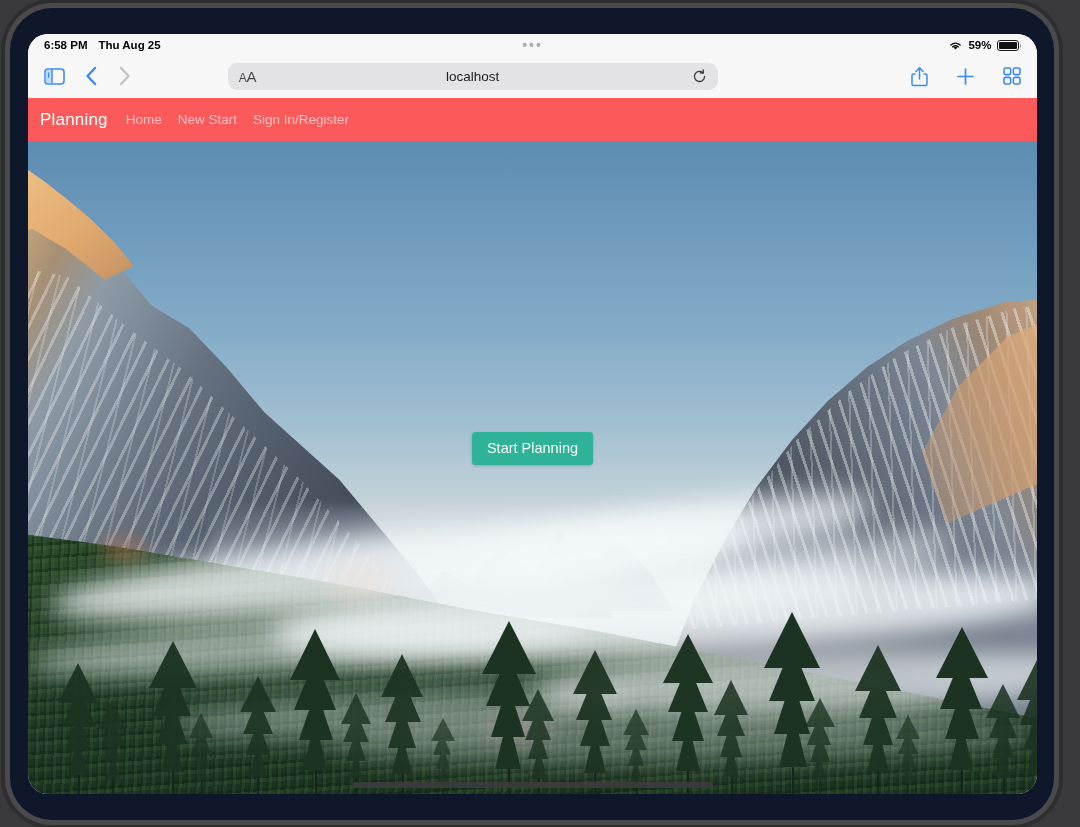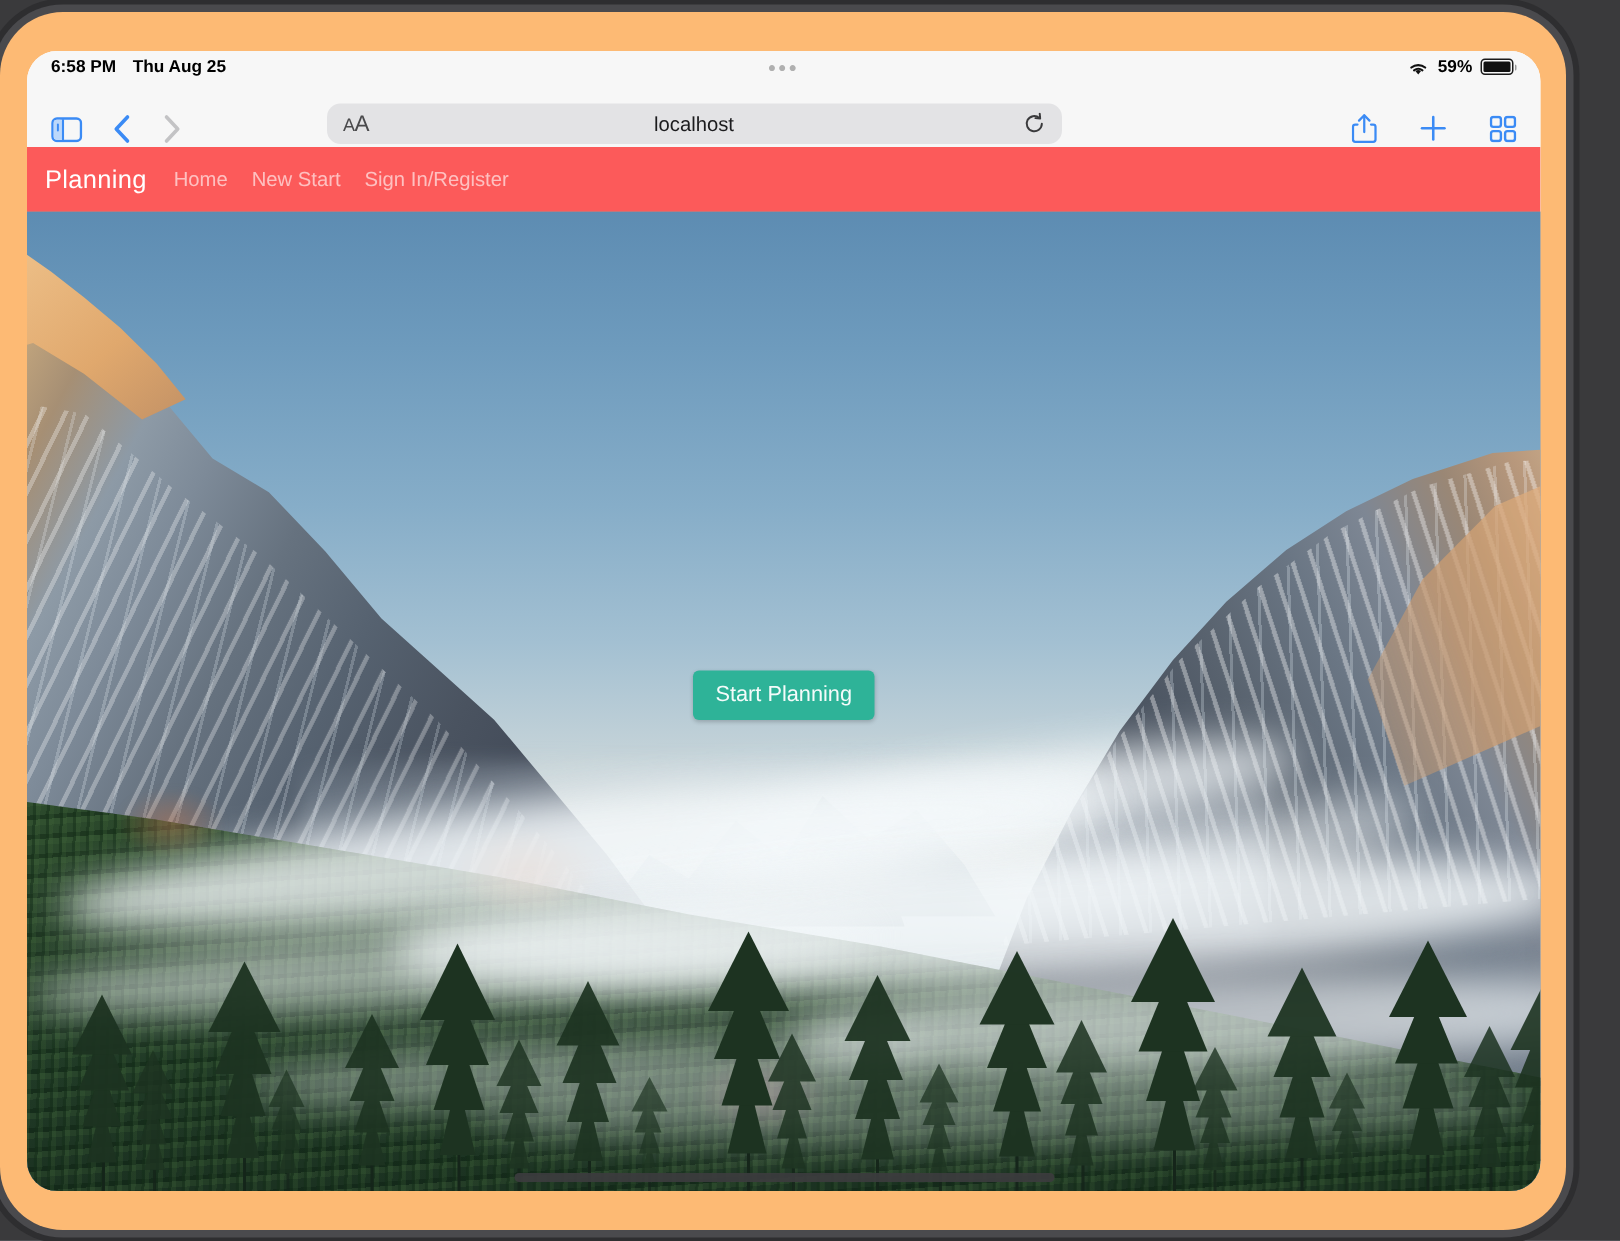--- a/index.html
+++ b/index.html
@@ -6,23 +6,23 @@
   html, body {
     width: 1080px; height: 827px;
     background: #3a3a3c;
     font-family: "Liberation Sans", sans-serif;
     overflow: hidden;
   }
 
   
   #device-frame {
     position: absolute;
-    left: 0; top: 8px;
+    left: 10px; top: 8px;
     width: 1044px; height: 812px;
-    background: #fdba74;
+    background: #0f172a;
     border-radius: 42px;
     box-shadow: 0 0 0 5px #4a4a4d, 0 0 0 9px #2e2e30;
   }
   #screen {
     position: absolute;
     left: 18px; top: 26px;
     width: 1009px; height: 760px;
     border-radius: 20px;
     overflow: hidden;
     background: #fff;
@@ -43,21 +43,21 @@
               color: #b0b0b0; font-size: 14px; letter-spacing: 2px; line-height: 10px; pointer-events: none;}
   .batt-body { width: 22px; height: 11px; border: 1px solid #1a1a1a;
                border-radius: 3px; padding: 1px; display: inline-block; vertical-align: middle;}
   .batt-fill { display: block; height: 100%; width: 100%; background: #111; border-radius: 1px; }
   .batt-cap { display: inline-block; width: 1.5px; height: 4px; background: #999;
               border-radius: 0 1px 1px 0; vertical-align: middle; margin-left: 1px;}
 
   
   #browser-toolbar {
     height: 42px; background: #f7f7f7;
-    display: flex; align-items: flex-end; padding: 0 16px 2px 16px;
+    display: flex; align-items: center; padding: 0 16px 2px 16px;
     border-bottom: 0;
   }
   .tb-icon { color: #3b8bf5; display: flex; align-items: center; cursor: pointer; }
   .tb-icon.disabled { color: #c3c3c5; }
   #nav-left { display: flex; align-items: center; gap: 20px; }
   #nav-right { display: flex; align-items: center; gap: 28px; margin-left: auto; }
   #url-bar {
     flex: 0 0 490px; margin: 0 auto;
     height: 27px; background: #e3e3e5; border-radius: 9px;
     display: flex; align-items: center; padding: 0 11px;
@@ -251,21 +251,21 @@
   #hero-content {
     position: absolute; left: 0; right: 0; top: 44.5%;
     text-align: center; z-index: 4;
   }
   #hero-title {
     color: #fff; font-size: 30px; font-weight: normal;
     text-shadow: 0 1px 4px rgba(0,0,0,.35);
     letter-spacing: .1px;
   }
   #start-planning-button {
-    margin-top: 15px; display: inline-block;
+    display: inline-block;
     background: #2eb398; color: rgba(255,255,255,.95);
     border: 0; border-radius: 4px;
     padding: 8px 15px 9px; font-size: 14.5px;
     cursor: pointer; font-family: "Liberation Sans", sans-serif;
     box-shadow: 0 1px 3px rgba(0,0,0,.2);
   }
 
   
   #home-indicator {
     position: absolute; left: 50%; transform: translateX(-50%);

